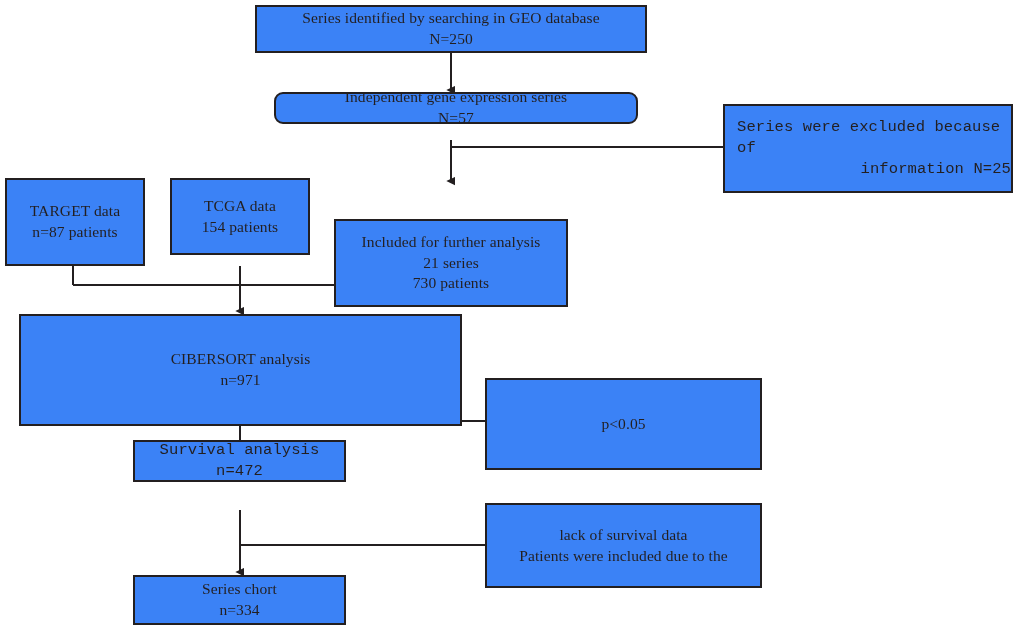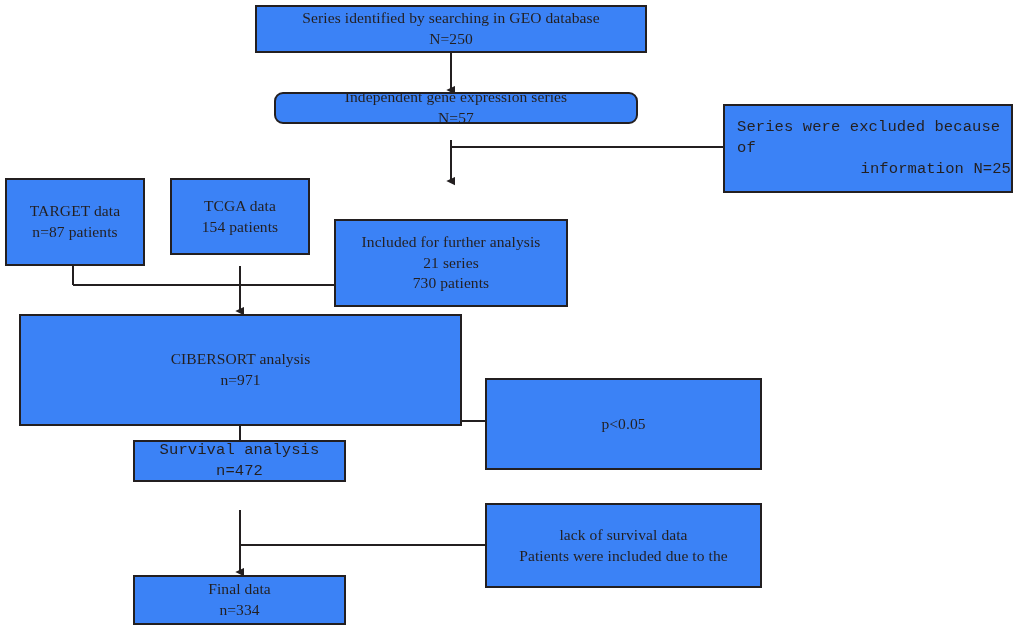--- a/index.html
+++ b/index.html
@@ -114,17 +114,17 @@
       </div>
       <div class="node" style="left: 133px; top: 440px; width: 213px; height: 42px; font-family: Liberation Mono, monospace;">
         <span class="line">Survival analysis</span>
         <span class="line">n=472</span>
       </div>
       <div class="node" style="left: 485px; top: 503px; width: 277px; height: 85px;">
         <span class="line">lack of survival data</span>
         <span class="line">Patients were included due to the</span>
       </div>
       <div class="node" style="left: 133px; top: 575px; width: 213px; height: 50px;">
-        <span class="line">Final data</span>
+        <span class="line">Series chort</span>
         <span class="line">n=334</span>
       </div>
     </div>
 </div>
 
 </body></html>

